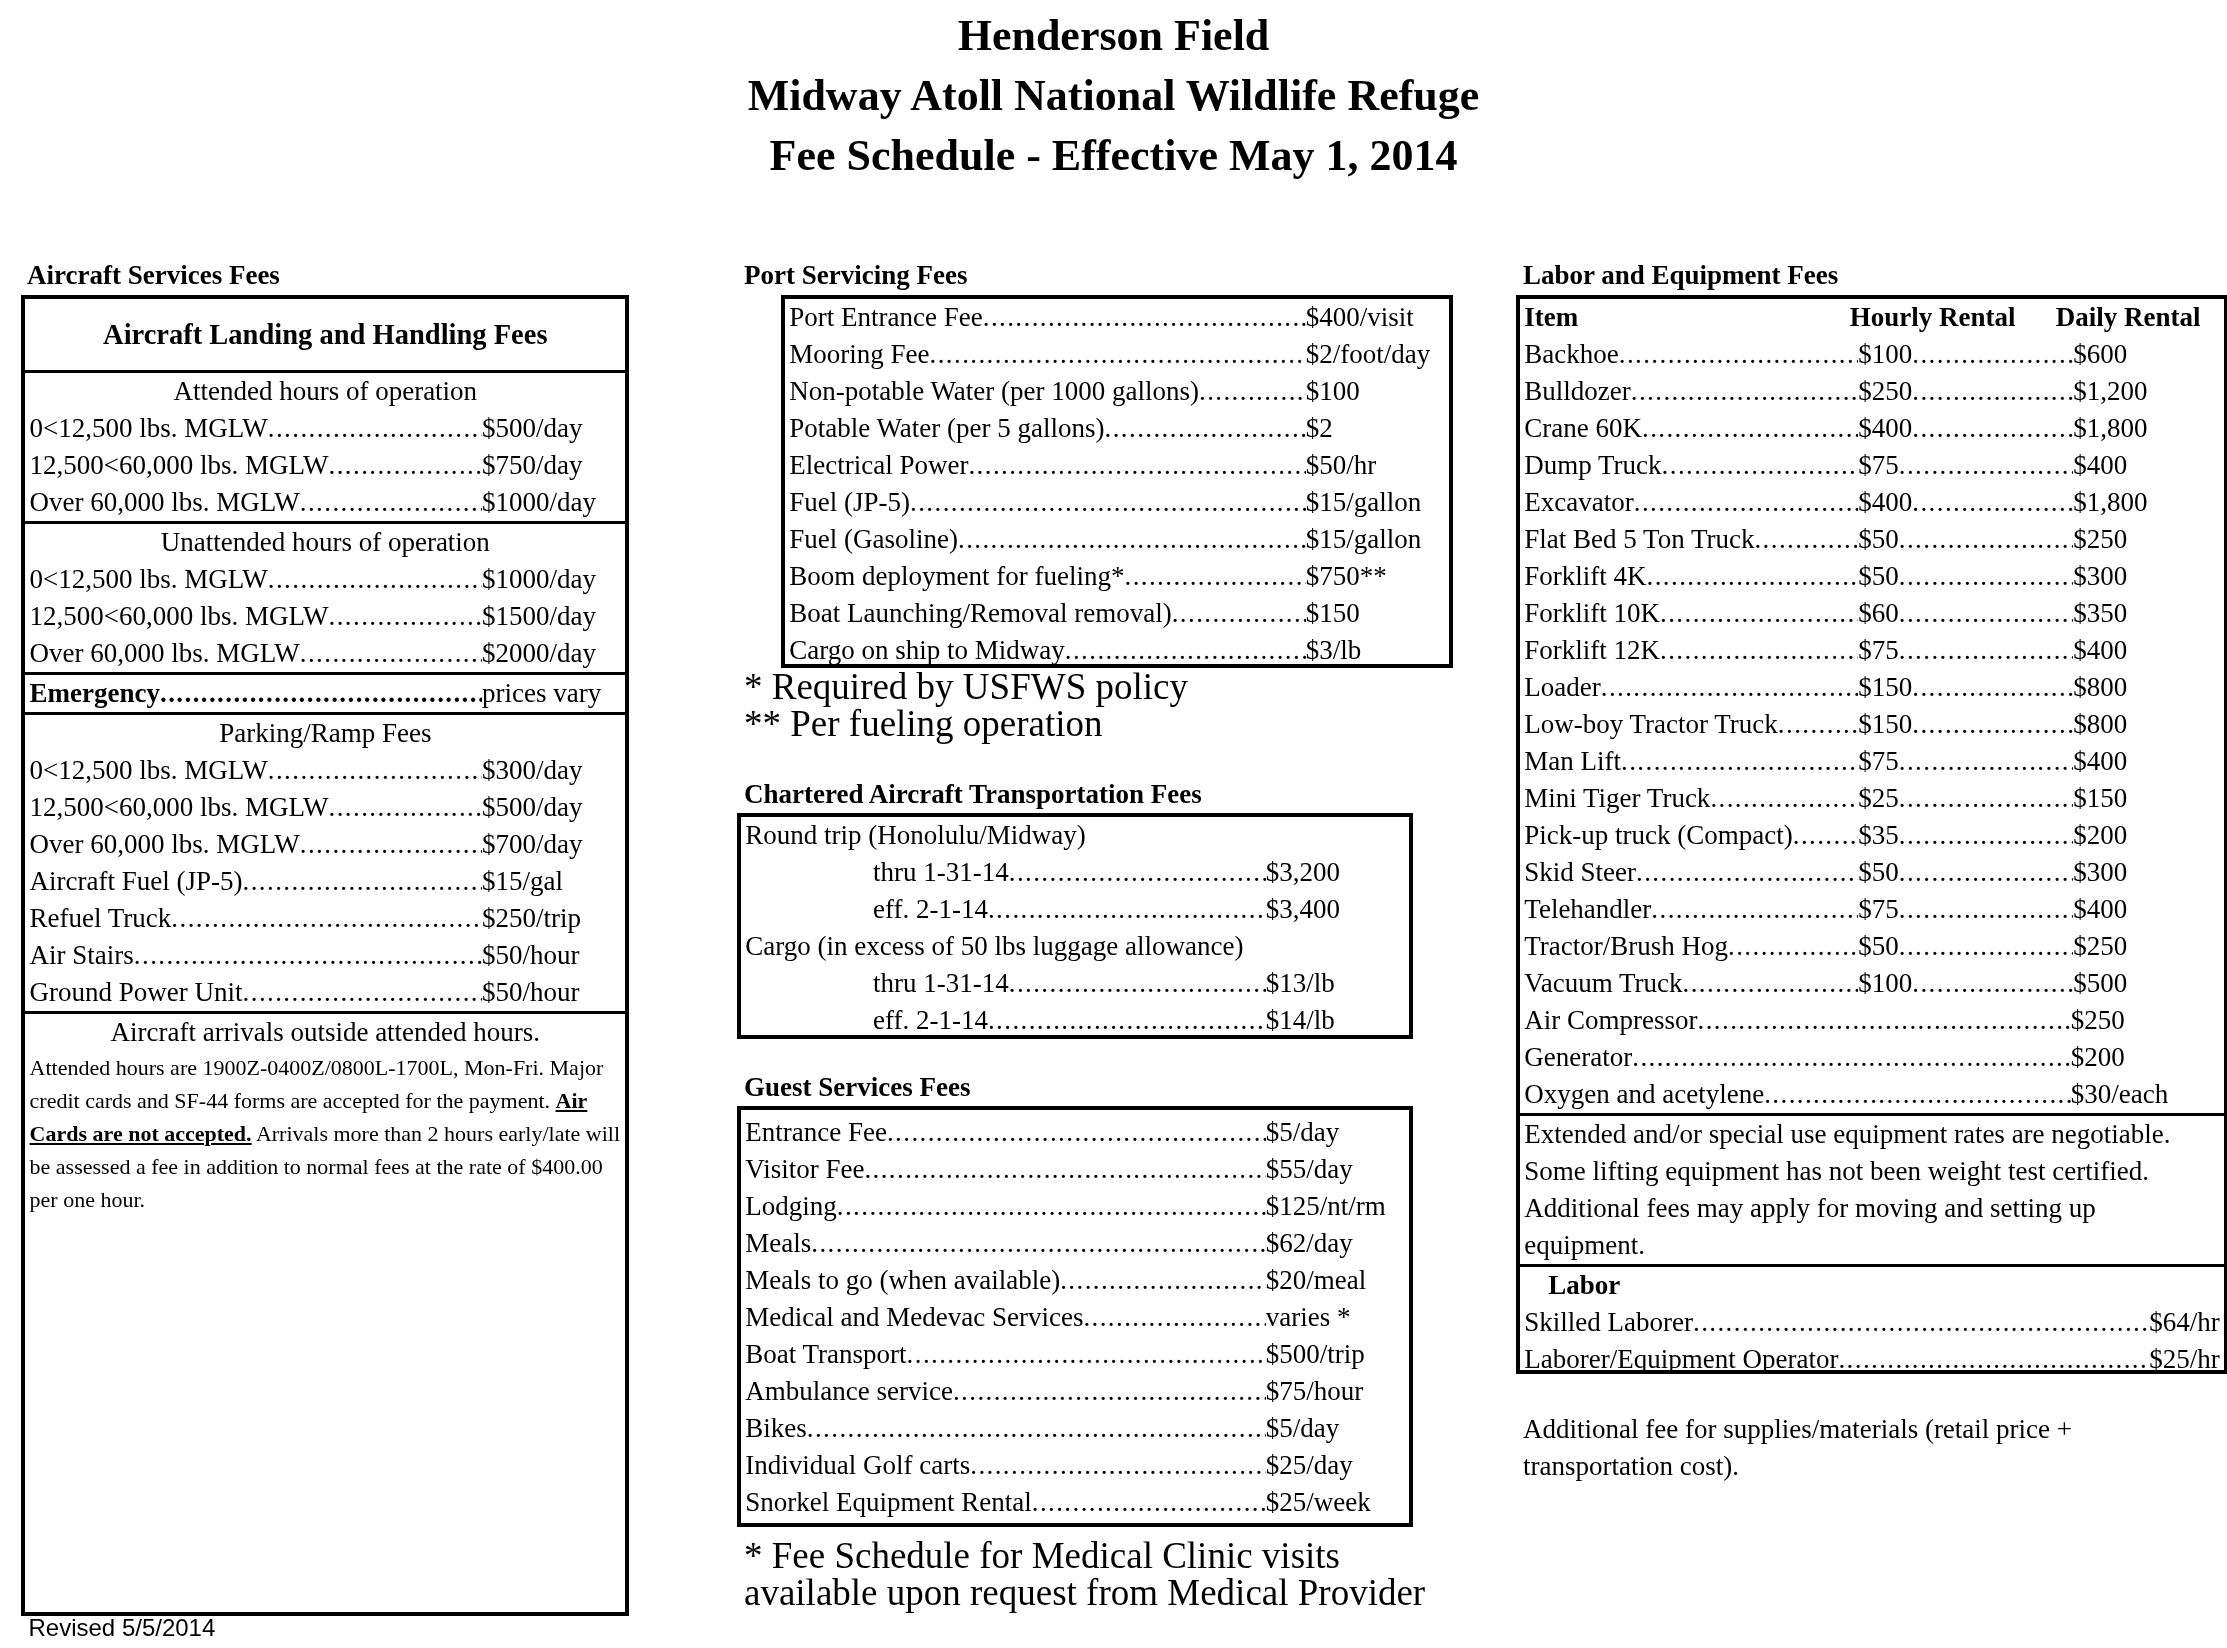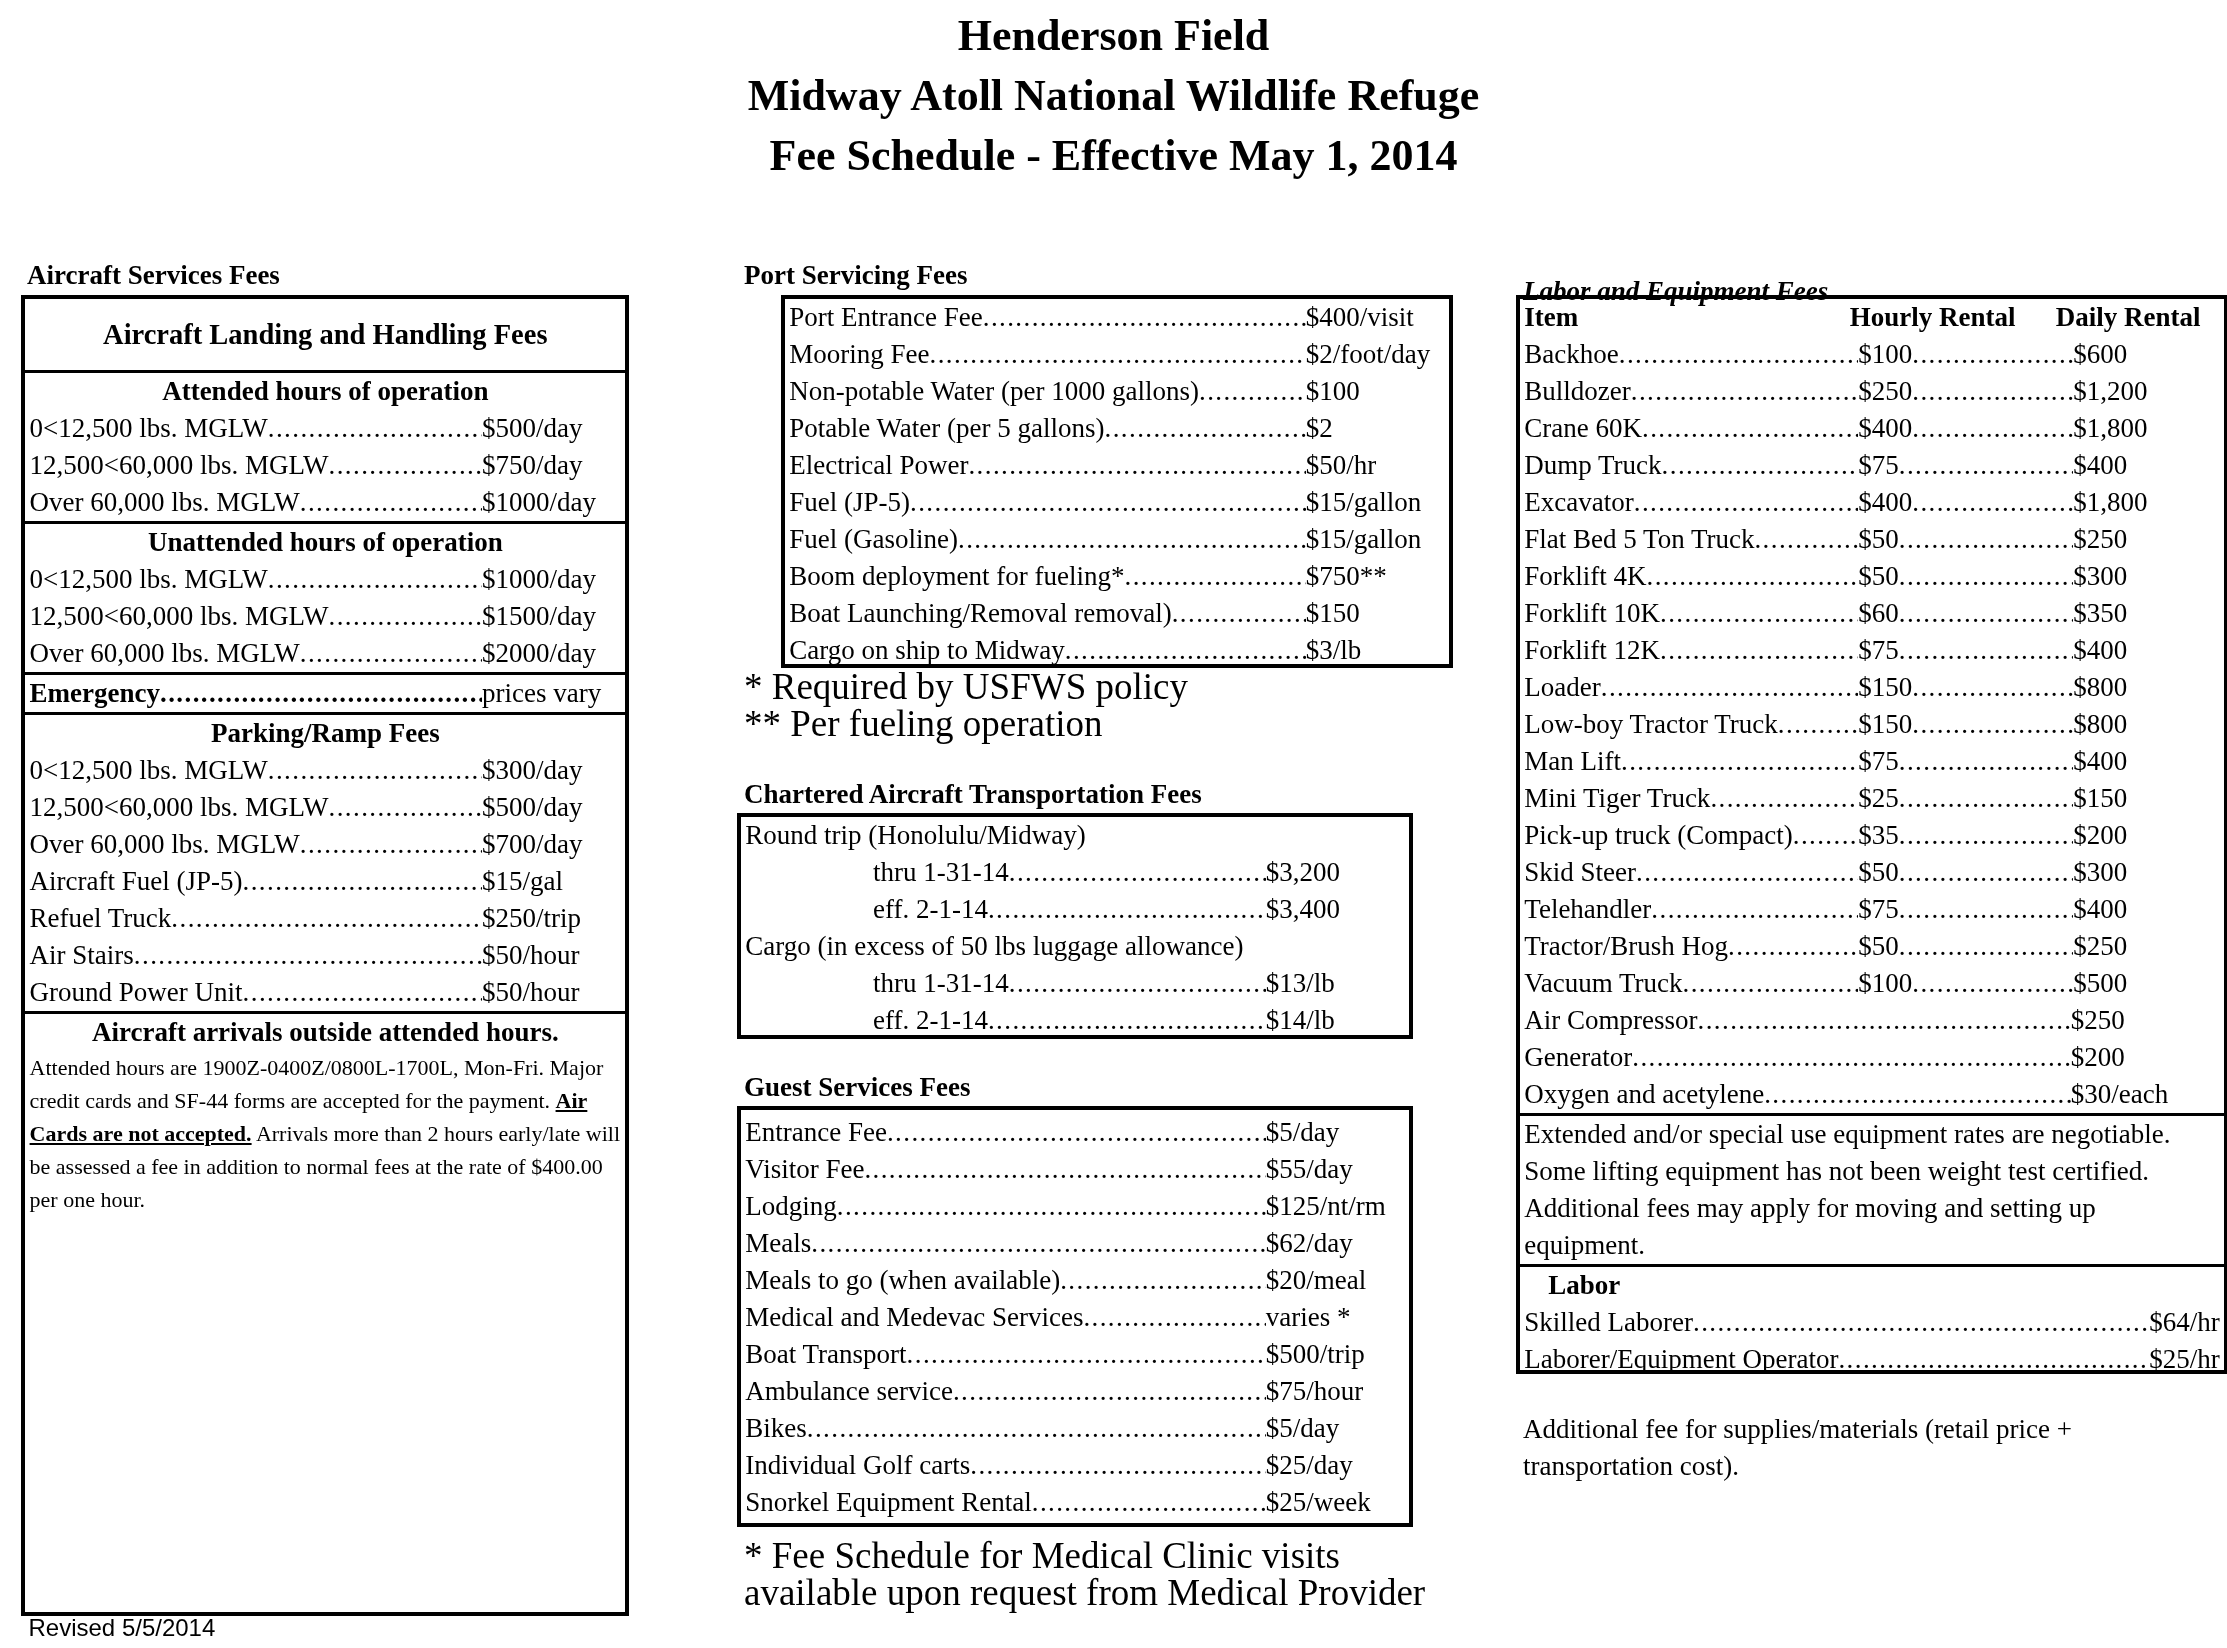--- a/index.html
+++ b/index.html
@@ -11,21 +11,21 @@
   .title-line { font-weight: bold; font-size: 44px; line-height: 60px; letter-spacing: 0px; }
 
   .section-heading { position: absolute; font-weight: bold; font-size: 27px; line-height: 31px; }
 
   .box { position: absolute; border: 4.3px solid #000; box-sizing: border-box; }
   .row { display: flex; align-items: baseline; font-size: 27px; height: 37px; line-height: 37px; padding: 0 4.3px; white-space: nowrap; overflow: hidden; }
   .row .label { flex: 0 0 auto; }
   .row .dots { flex: 1 1 auto; overflow: hidden; white-space: nowrap; letter-spacing: 1.4px; }
   .row .dots::after { content: "................................................................................................................................................................................................................................................"; }
   .row .value { flex: 0 0 auto; }
-  .subhead { font-weight: bold; text-align: center; font-size: 27px; height: 37px; line-height: 37px; }
+  .subhead { font-weight: normal; text-align: center; font-size: 27px; height: 37px; line-height: 37px; }
   .divider { border-top: 3.6px solid #000; }
   .bold { font-weight: bold; justify-content: flex-end; }
 
   
   #aircraft-box { left: 21.3px; top: 295px; width: 608px; height: 1321px; }
   #aircraft-box .row .value { width: 139px; }
   .landing-title { height: 71px; line-height: 71px; font-weight: bold; text-align: center; font-size: 28.5px; }
   .para { font-size: 22px; line-height: 33px; padding: 0 4.3px; }
   .para u { font-weight: bold; }
 
@@ -310,21 +310,21 @@
       </div>
       <div class="row">
         <span class="label">Snorkel Equipment Rental</span>
         <span class="dots"></span>
         <span class="value">$25/week</span>
       </div>
     </div>
 </div>
 <div class="foot-note" style="left:744px; top:1537px; width:683px; white-space:normal;">* Fee Schedule for Medical Clinic visits available upon request from Medical Provider</div>
 
-<div class="section-heading" style="left:1523px; top:276px;font-style:italic;">Labor and Equipment Fees</div>
+<div class="section-heading" style="left:1523px; top:260px;">Labor and Equipment Fees</div>
 <div class="box" id="labor-box">
   <div class="eq-header">
     <span class="h-item">Item</span>
     <span class="h-hourly">Hourly Rental</span>
     <span class="h-daily">Daily Rental</span>
   </div>
   <div id="equipment-rows">
       <div class="eq-row two">
         <div class="label-wrap">
           <span class="label">Backhoe</span>

